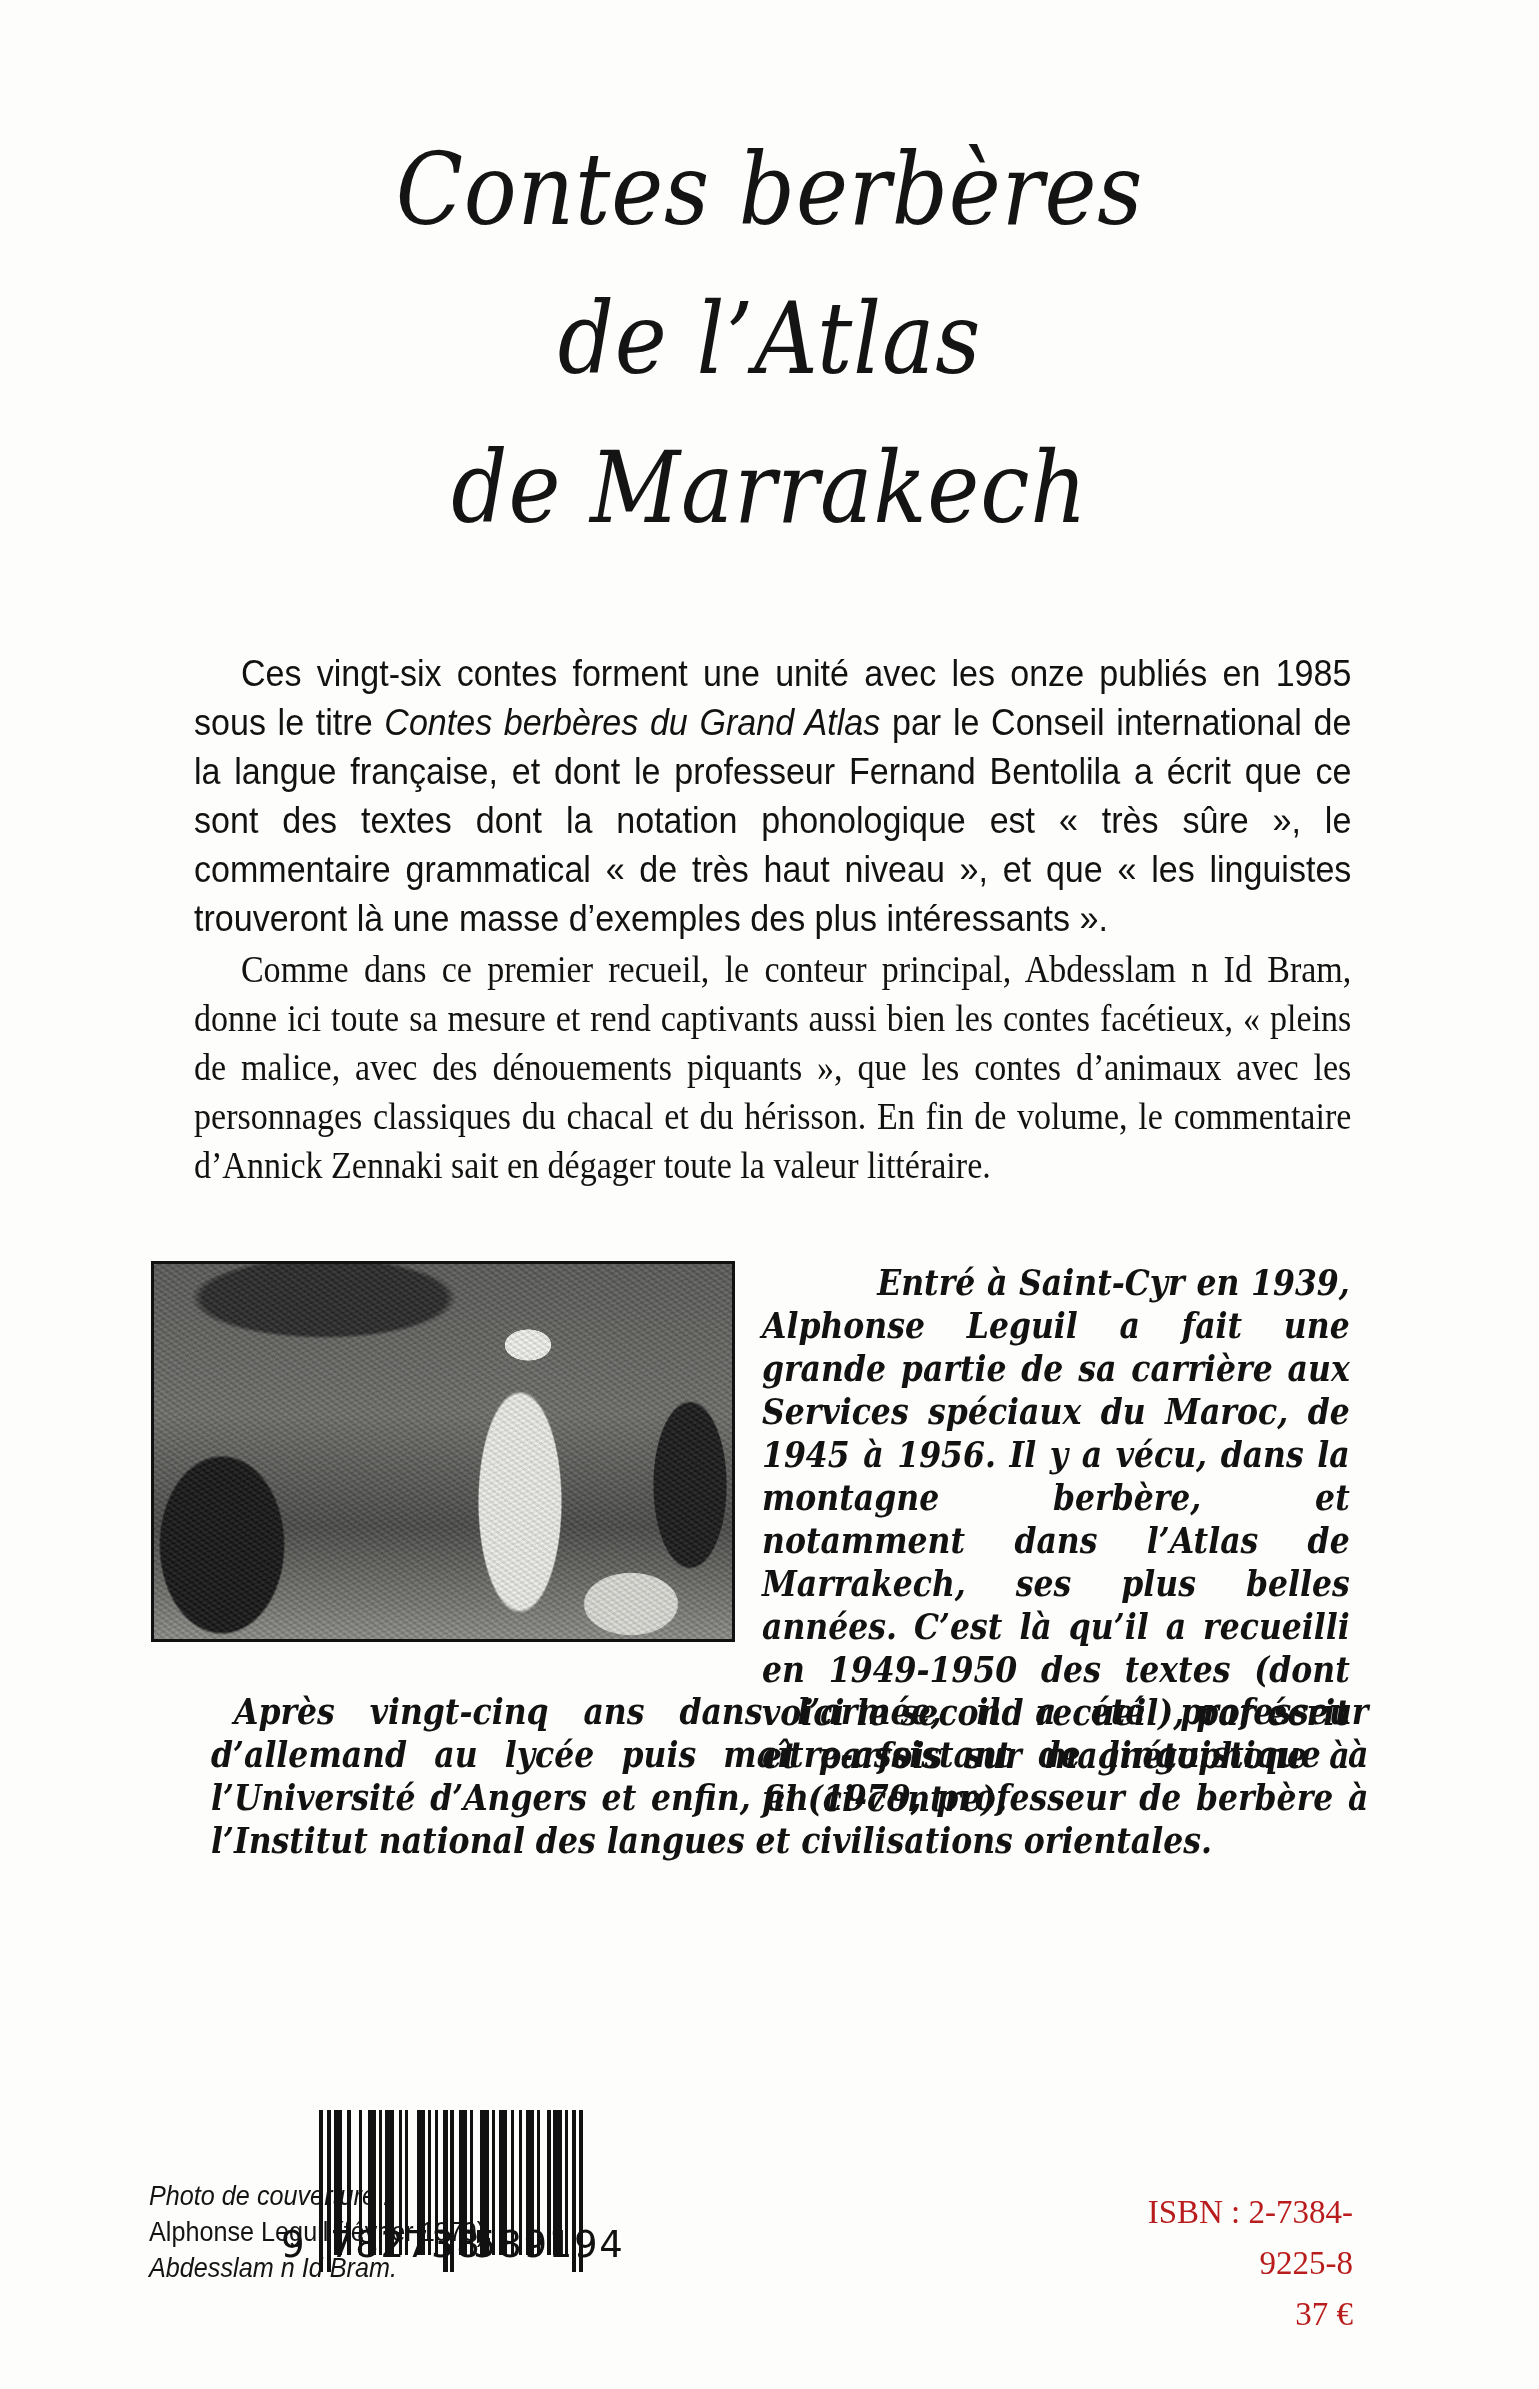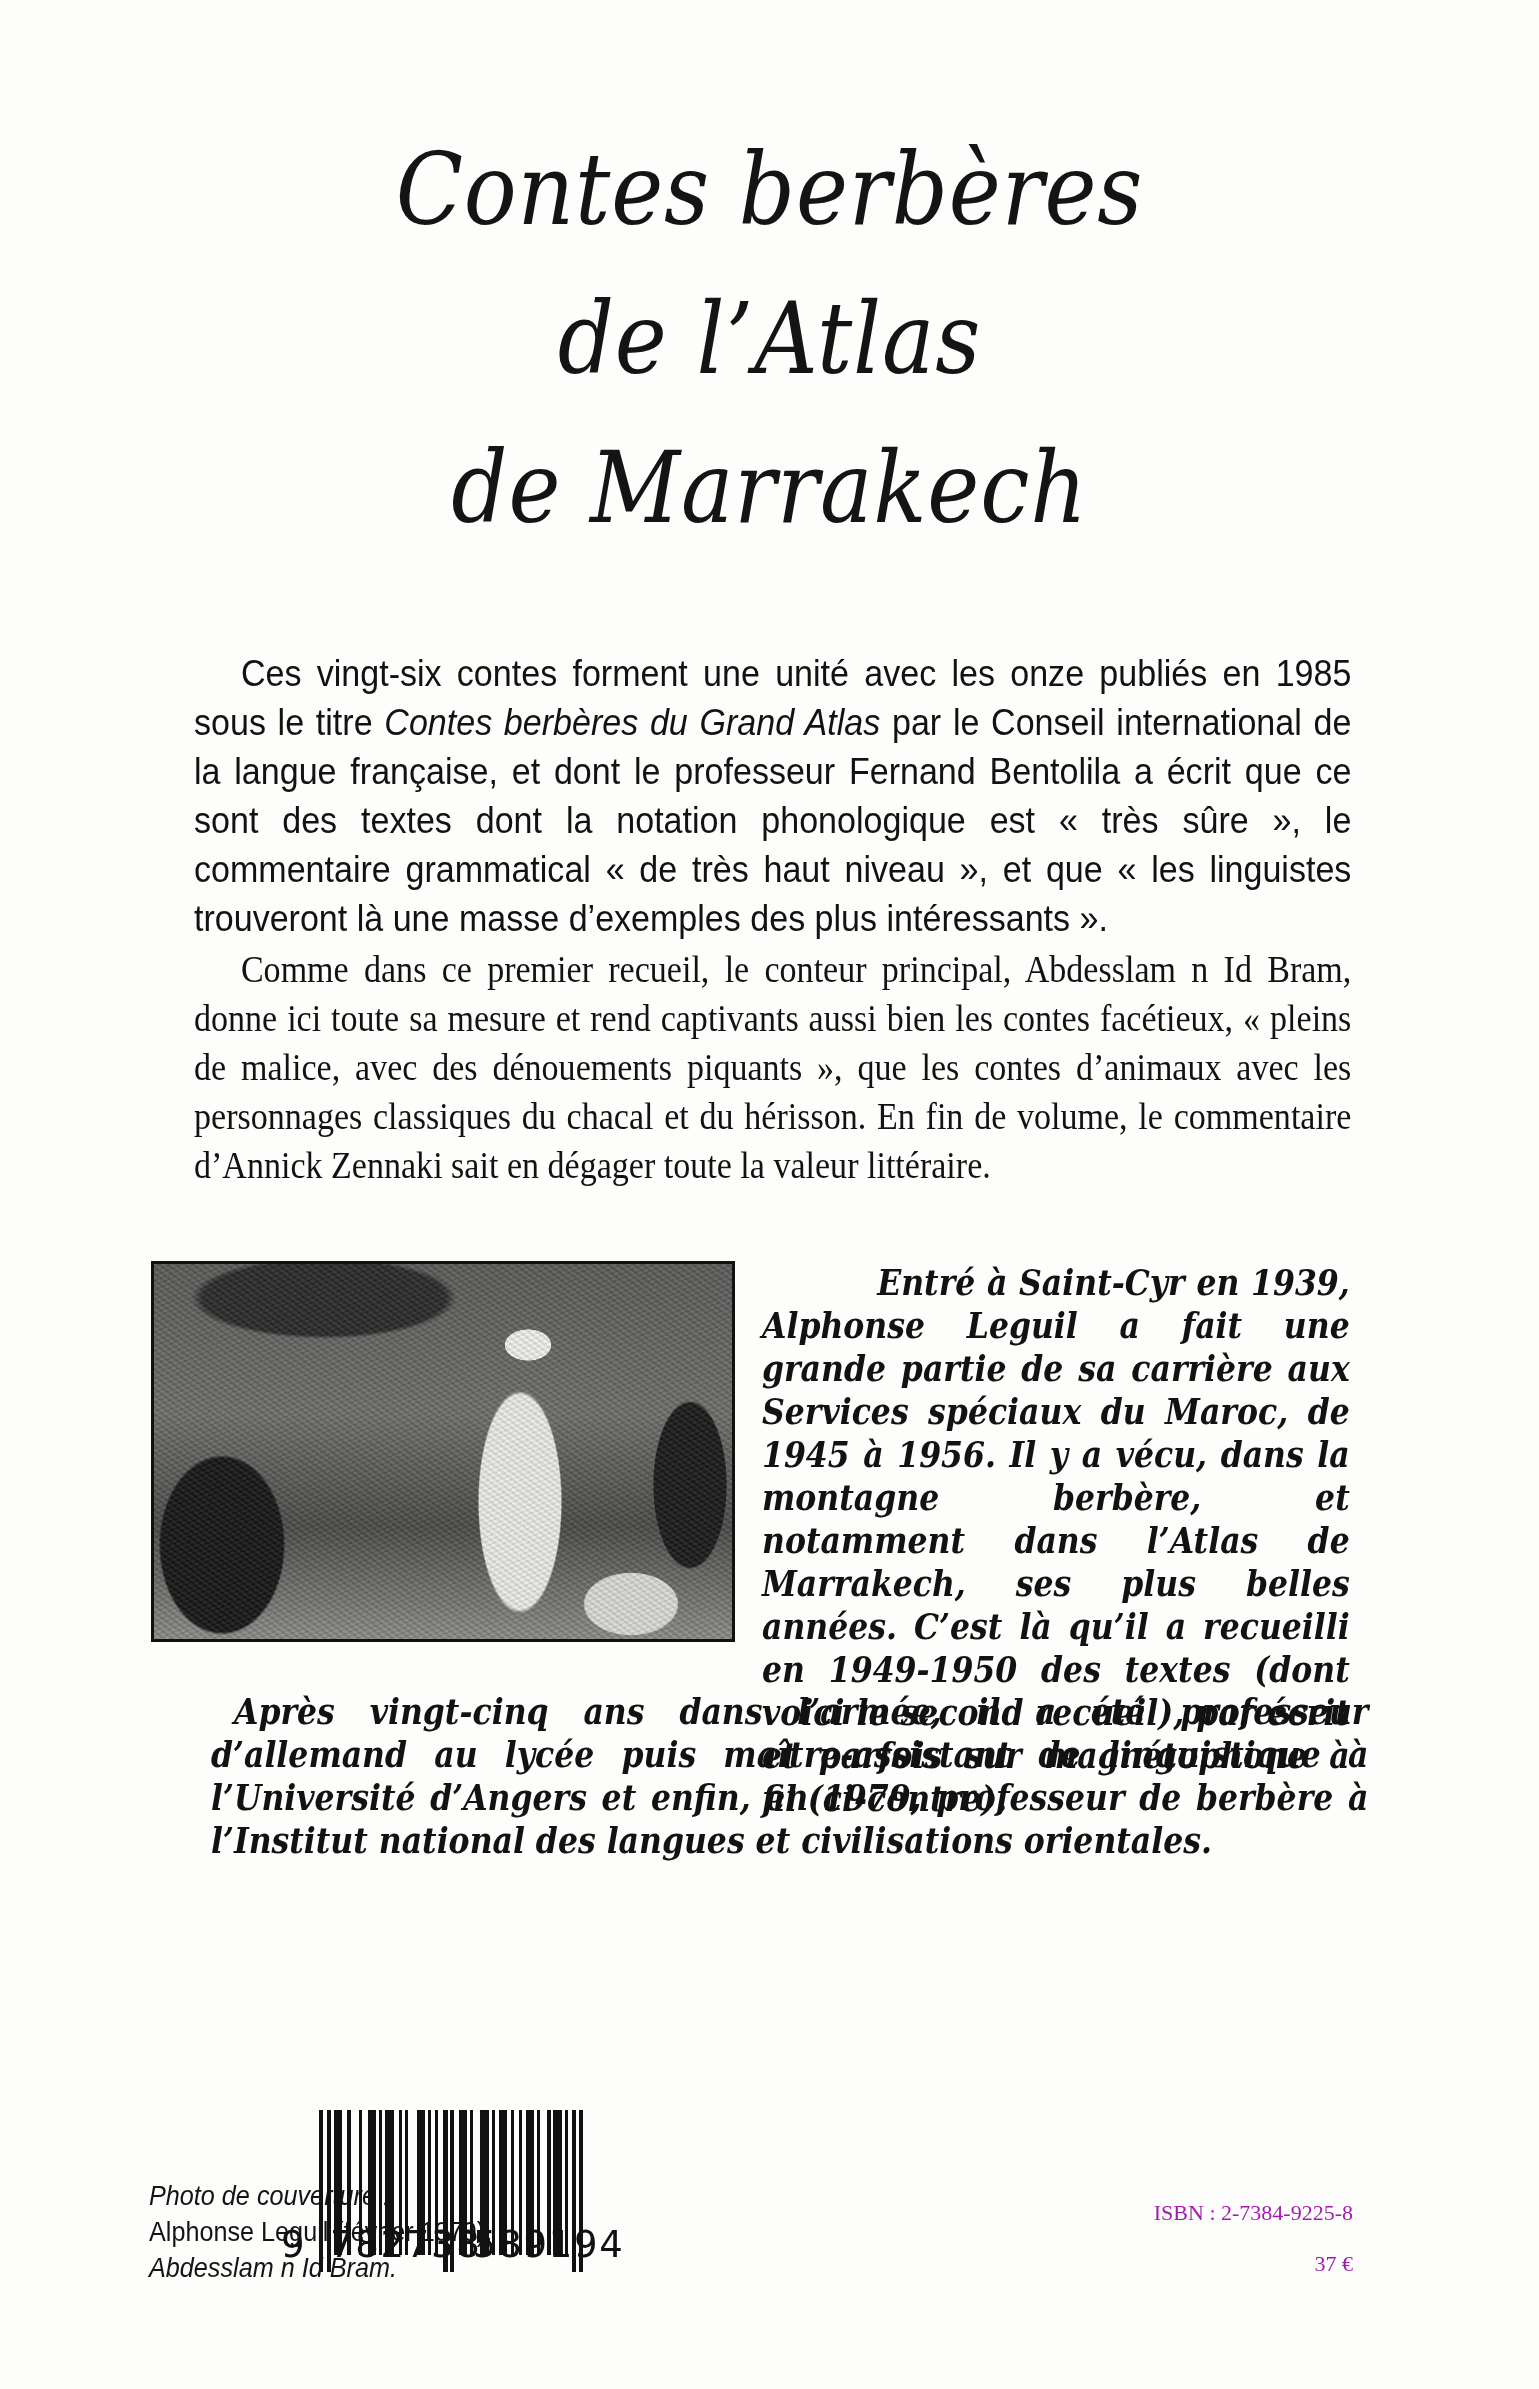--- a/index.html
+++ b/index.html
@@ -109,23 +109,23 @@
       top: 2223px;
       font-family: "DejaVu Sans", sans-serif;
       font-size: 37px;
       color: #111;
       letter-spacing: 1.7px;
     }
     .isbn {
       position: absolute;
       left: 1072px; top: 2187px; width: 281px;
       font-family: "Liberation Serif", serif;
-      font-size: 22px;
+      font-size: 33px;
       text-align: right;
-      color: #a21caf;
+      color: #b91c1c;
       line-height: 51px;
     }
   </style>
 </head>
 <body>
 
 <div class="title t1">Contes berbères</div>
 <div class="title t2">de l’Atlas</div>
 <div class="title t3">de Marrakech</div>
 

